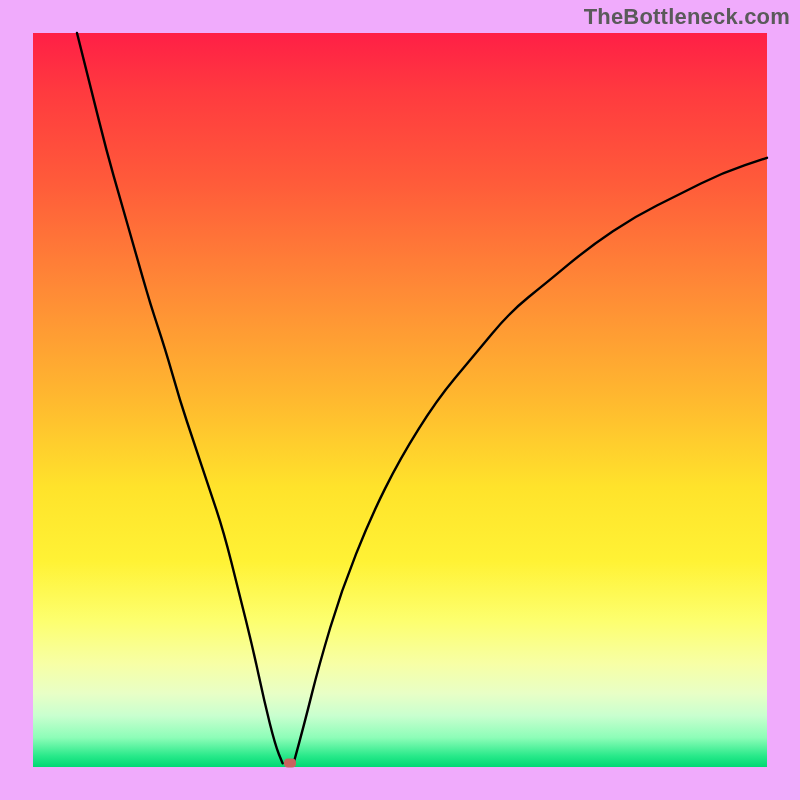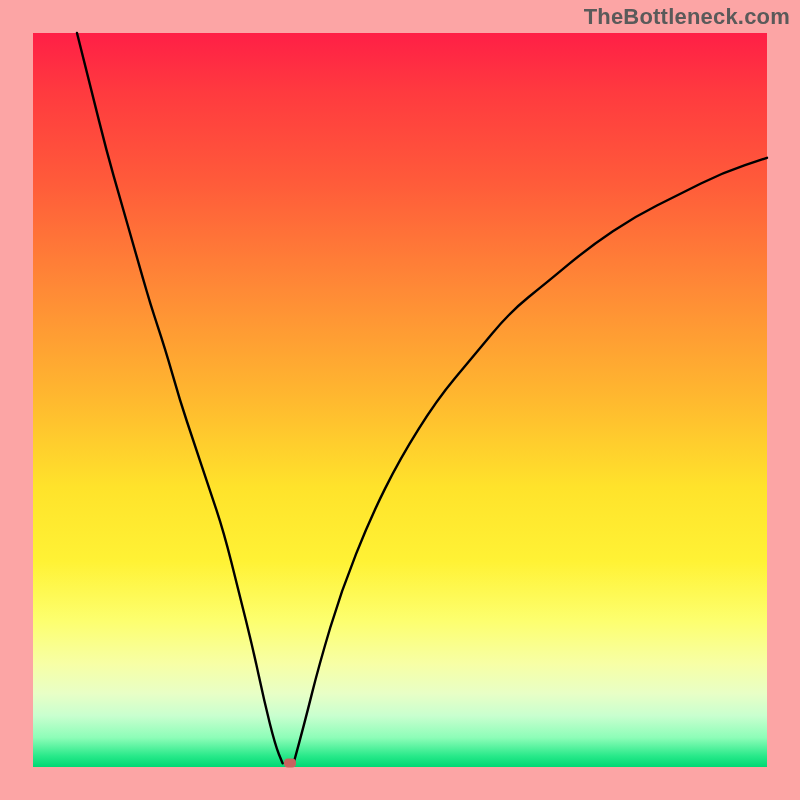--- a/index.html
+++ b/index.html
@@ -8,21 +8,21 @@
     width: 800px;
     height: 800px;
     background: #000;
     font-family: Arial, Helvetica, sans-serif;
     overflow: hidden;
   }
   .frame {
     position: relative;
     width: 800px;
     height: 800px;
-    background: #fca5a5;
+    background: #f0abfc;
   }
   .attribution {
     position: absolute;
     top: 4px;
     right: 10px;
     color: #5a5a5a;
     font-size: 22px;
     font-weight: 600;
     letter-spacing: 0.2px;
     user-select: none;

